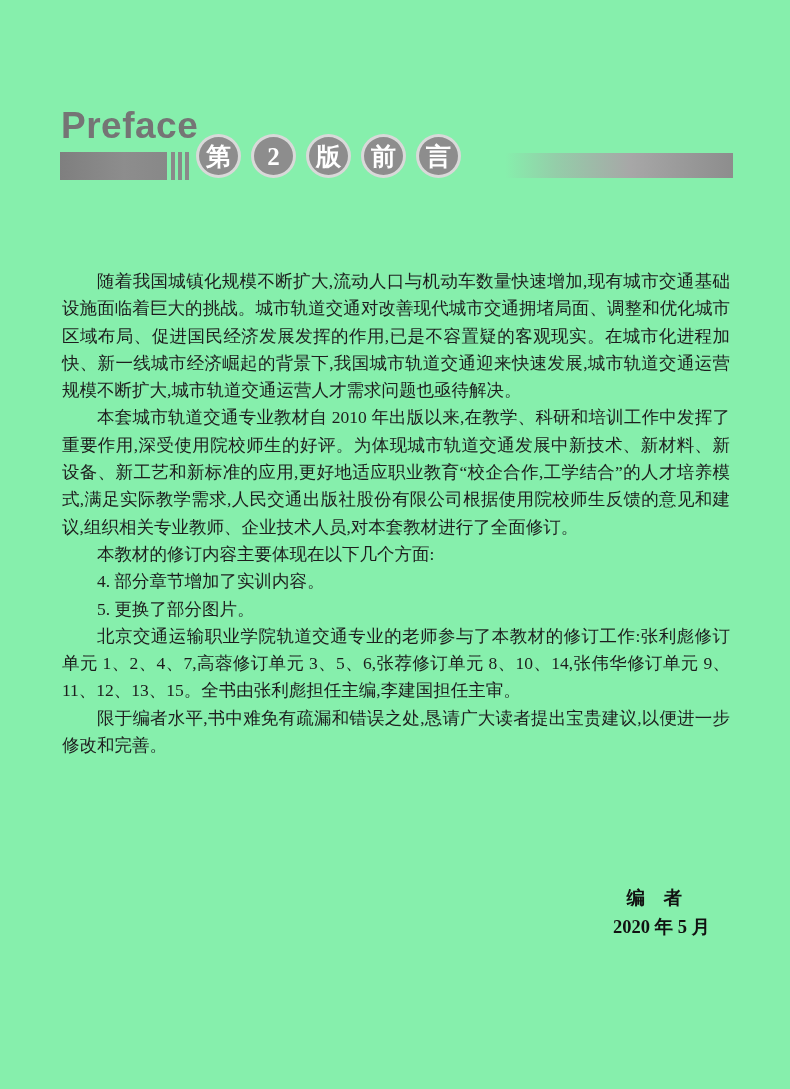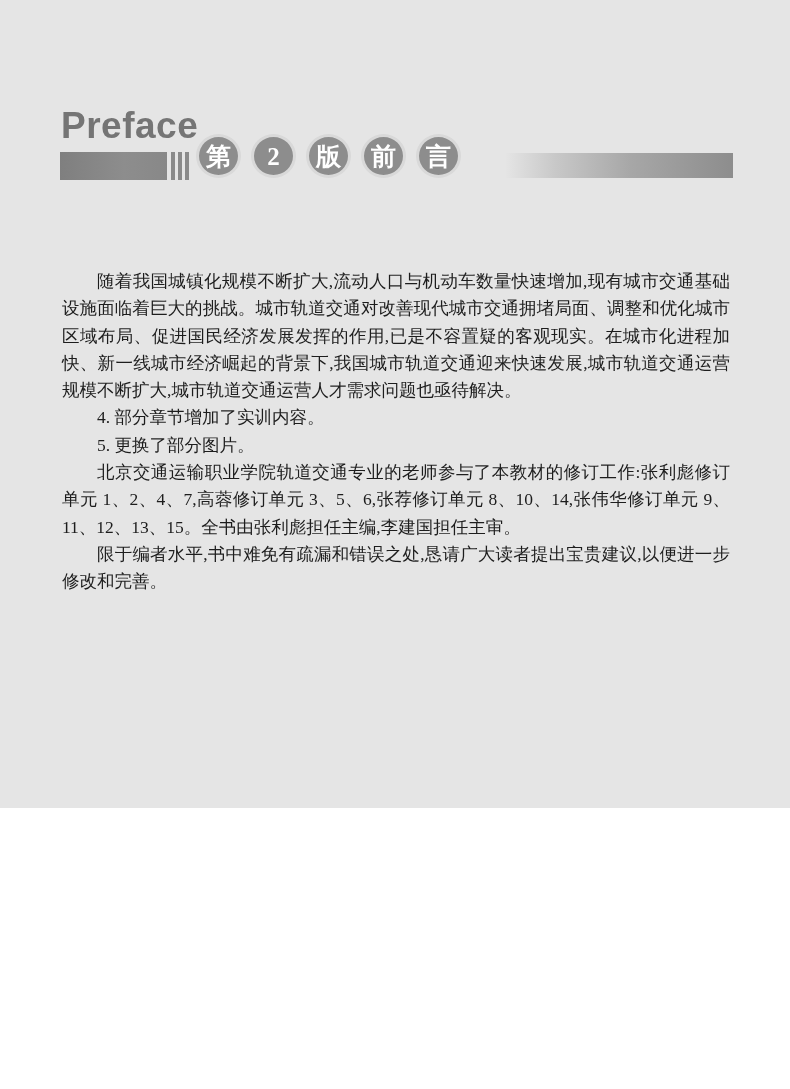--- a/index.html
+++ b/index.html
@@ -3,22 +3,22 @@
 <meta charset="utf-8">
 <style>
   html, body {
     margin: 0;
     padding: 0;
     background: #ffffff;
   }
   .page {
     position: relative;
     width: 790px;
-    height: 808px;
-    background: #e5e5e5;
+    height: 1089px;
+    background: #86efac;
     overflow: hidden;
     font-family: "Liberation Serif", "DejaVu Serif", serif;
     color: #1d1d1d;
   }
 
   
   .preface-word {
     position: absolute;
     left: 61px;
     top: 107px;
@@ -142,20 +142,22 @@
     <span class="badge">2</span>
     <span class="badge">版</span>
     <span class="badge">前</span>
     <span class="badge">言</span>
   </div>
 
   <div class="right-bar"></div>
 
   <div class="body-text">
     <p>随着我国城镇化规模不断扩大,流动人口与机动车数量快速增加,现有城市交通基础设施面临着巨大的挑战。城市轨道交通对改善现代城市交通拥堵局面、调整和优化城市区域布局、促进国民经济发展发挥的作用,已是不容置疑的客观现实。在城市化进程加快、新一线城市经济崛起的背景下,我国城市轨道交通迎来快速发展,城市轨道交通运营规模不断扩大,城市轨道交通运营人才需求问题也亟待解决。</p>
+    <p>本套城市轨道交通专业教材自 2010 年出版以来,在教学、科研和培训工作中发挥了重要作用,深受使用院校师生的好评。为体现城市轨道交通发展中新技术、新材料、新设备、新工艺和新标准的应用,更好地适应职业教育“校企合作,工学结合”的人才培养模式,满足实际教学需求,人民交通出版社股份有限公司根据使用院校师生反馈的意见和建议,组织相关专业教师、企业技术人员,对本套教材进行了全面修订。</p>
+    <p>本教材的修订内容主要体现在以下几个方面:</p>
     <p>4. 部分章节增加了实训内容。</p>
     <p>5. 更换了部分图片。</p>
     <p>北京交通运输职业学院轨道交通专业的老师参与了本教材的修订工作:张利彪修订单元 1、2、4、7,高蓉修订单元 3、5、6,张荐修订单元 8、10、14,张伟华修订单元 9、11、12、13、15。全书由张利彪担任主编,李建国担任主审。</p>
     <p>限于编者水平,书中难免有疏漏和错误之处,恳请广大读者提出宝贵建议,以便进一步修改和完善。</p>
   </div>
 
   <div class="signature">
     <div class="sig-author">编　者</div>
     <div class="sig-date">2020 年 5 月</div>
   </div>

